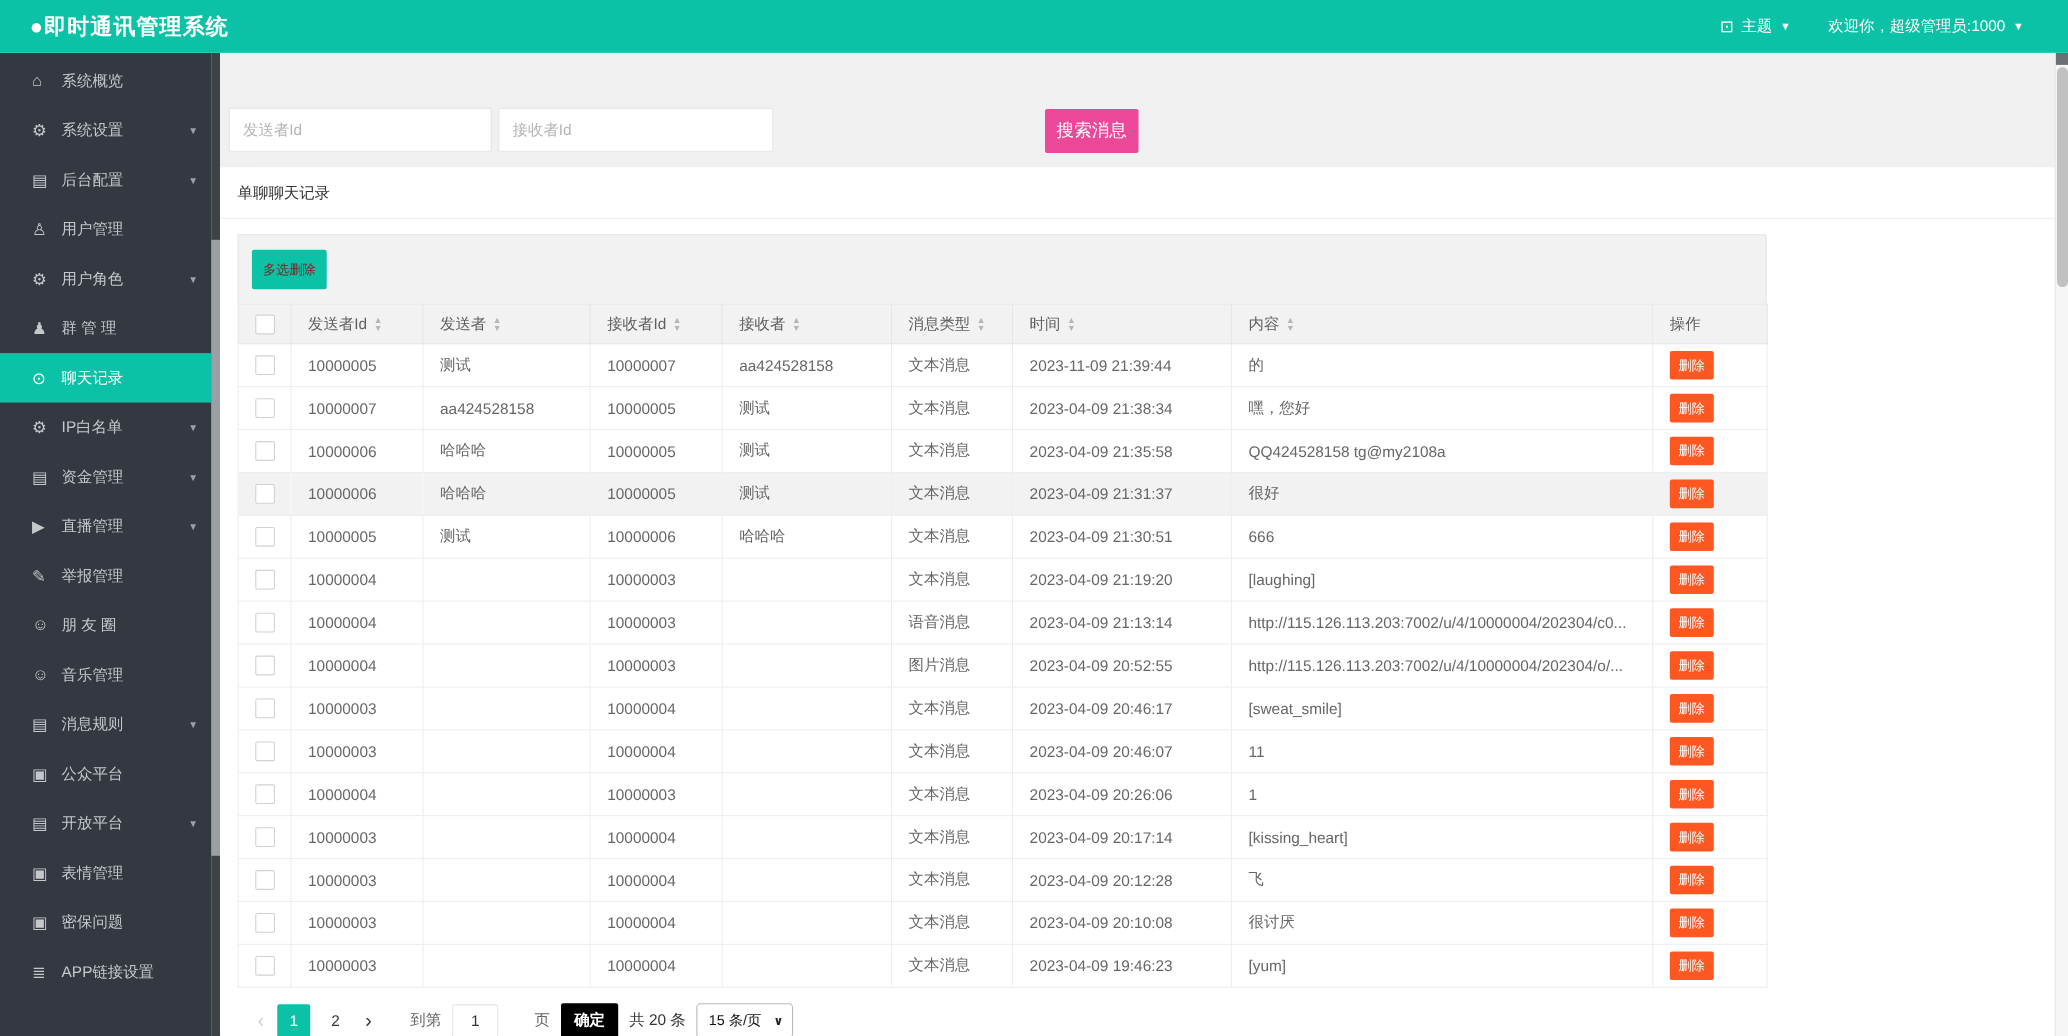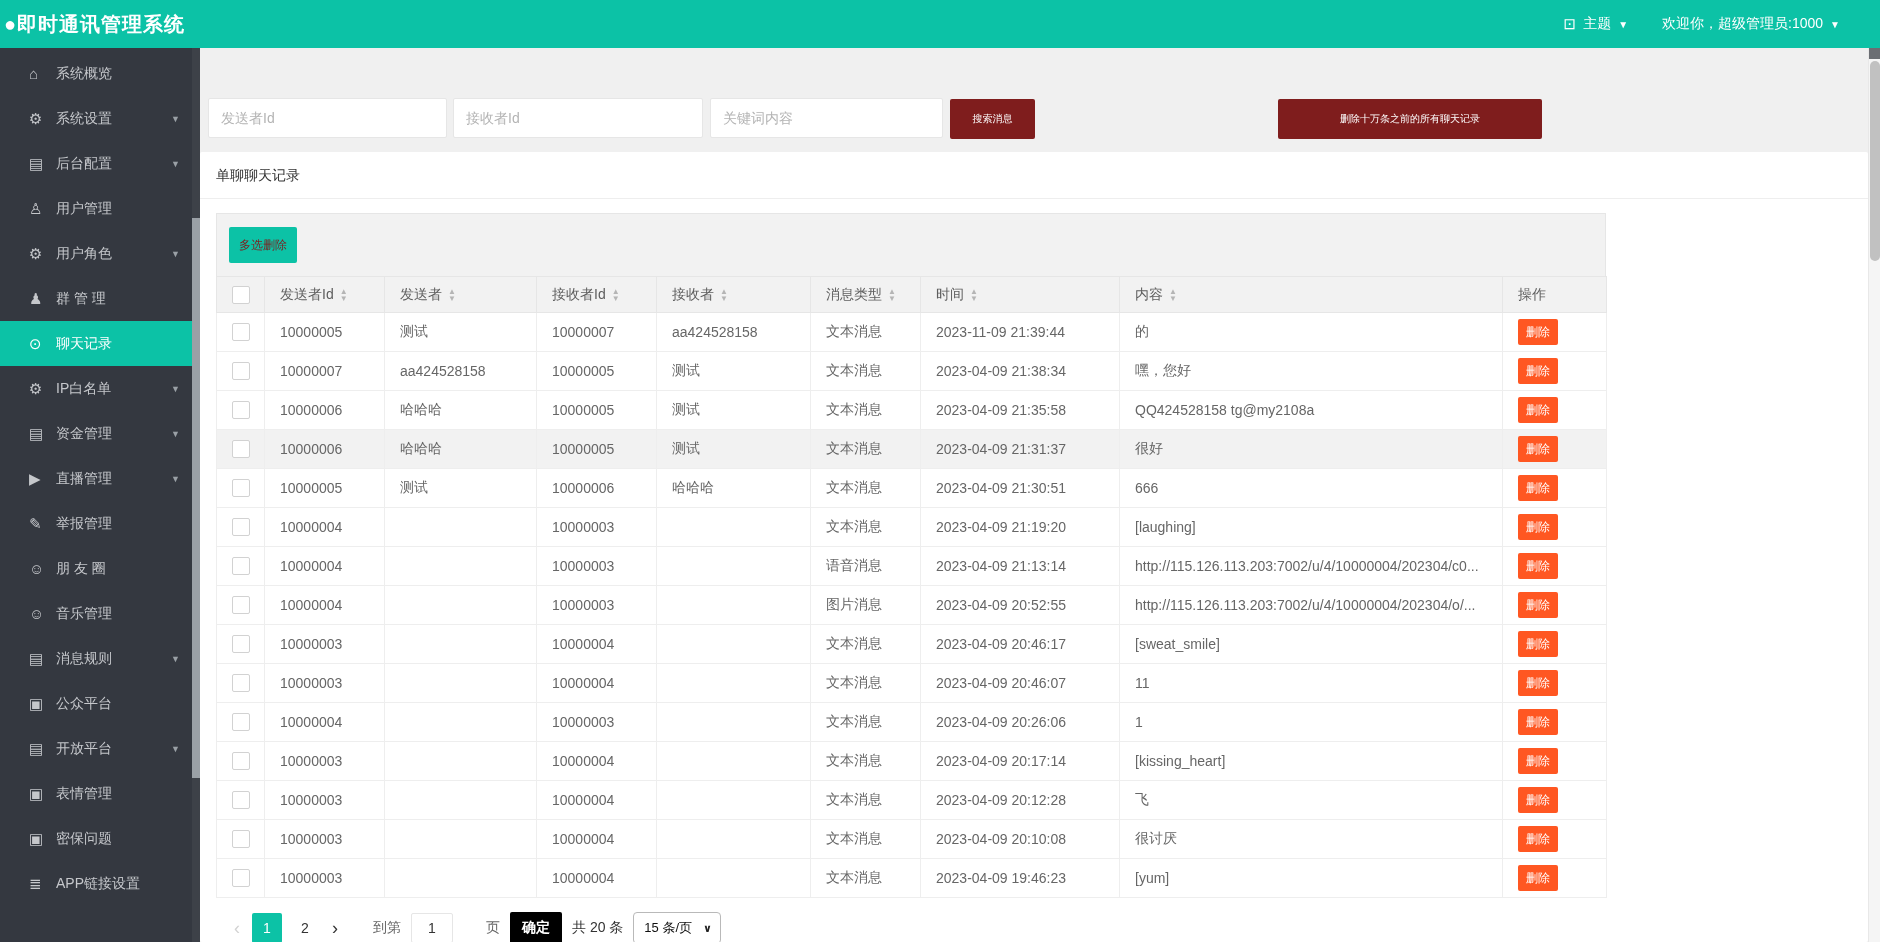--- a/index.html
+++ b/index.html
@@ -2,21 +2,21 @@
 <html><head>
 <meta charset="utf-8">
 <style>
   * { margin:0; padding:0; box-sizing:border-box; }
   html,body { width:1880px; height:942px; overflow:hidden; }
   body { font-family:"Liberation Sans","DejaVu Sans",sans-serif; background:#f0f0f0; position:relative; font-size:14px; }
 
   
   .topbar { position:absolute; top:0; left:0; width:1880px; height:48px; background:#0cc2a6; color:#fff;
             display:flex; align-items:center; justify-content:space-between; z-index:9; }
-  .brand { font-size:20px; font-weight:bold; padding-left:4px; letter-spacing:1px; }
+  .brand { font-size:20px; font-weight:bold; padding-left:27px; letter-spacing:1px; }
   .topbar-right { display:flex; align-items:center; gap:34px; padding-right:40px; font-size:14px; }
   .tb-group { display:flex; align-items:center; gap:7px; cursor:pointer; }
   .tb-icon { font-size:15px; }
   .caret { font-size:10px; }
 
   
   .sidebar { position:absolute; top:48px; left:0; width:192px; bottom:0; background:#343840; padding-top:3px; }
   .side-item { position:relative; height:45px; display:flex; align-items:center; padding-left:29px;
                color:#c5c7cb; font-size:14px; cursor:pointer; white-space:nowrap; }
   .side-item .icon { width:27px; font-size:15px; flex:none; }
@@ -30,21 +30,21 @@
 
   
   .searchbar { position:absolute; top:50px; left:0; right:0; height:40px; }
   .search-input { position:absolute; top:0; height:40px; border:1px solid #e6e6e6; background:#fff;
                   font-size:14px; padding:0 12px; color:#333; border-radius:2px; outline:none;
                   font-family:inherit; }
   .search-input::placeholder { color:#b4b4b4; }
   #in-sender { left:8px; width:239px; }
   #in-receiver { left:253px; width:250px; }
   #in-keyword { left:510px; width:233px; }
-  .btn { position:absolute; top:1px; height:40px; background:#7f1d1d; color:#fff; font-size:10px;
+  .btn { position:absolute; top:1px; height:40px; background:#ec4899; color:#fff; font-size:16px;
          border:none; border-radius:2px; cursor:pointer; font-family:inherit; }
   #btn-search { left:750px; width:85px; }
   #btn-del-month { left:848px; width:215px; }
   #btn-del-bulk { left:1078px; width:264px; }
 
   
   .card { position:absolute; top:104px; left:0; right:0; bottom:0; background:#fff; border-radius:2px; overflow:hidden; }
   .card-title { height:47px; line-height:47px; padding-left:16px; font-size:14px; color:#333;
                 border-bottom:1px solid #eee; }
   .table-wrap { margin:14px 0 0 16px; width:1390px; }
@@ -199,23 +199,21 @@
   </div>
 <div class="side-scrollbar">
   <div class="thumb"></div>
 </div>
 
 <div class="main">
 
   <div class="searchbar">
     <input class="search-input" id="in-sender" placeholder="发送者Id" style="">
     <input class="search-input" id="in-receiver" placeholder="接收者Id" style="">
-    <input class="search-input" id="in-keyword" placeholder="关键词内容" style="">
     <button class="btn" id="btn-search">搜索消息</button>
-    <button class="btn" id="btn-del-bulk">删除十万条之前的所有聊天记录</button>
   </div>
 
   <div class="card">
     <div class="card-title">单聊聊天记录</div>
 
     <div class="table-wrap">
       <div class="toolbar">
         <button class="btn-multi">多选删除</button>
       </div>
 

